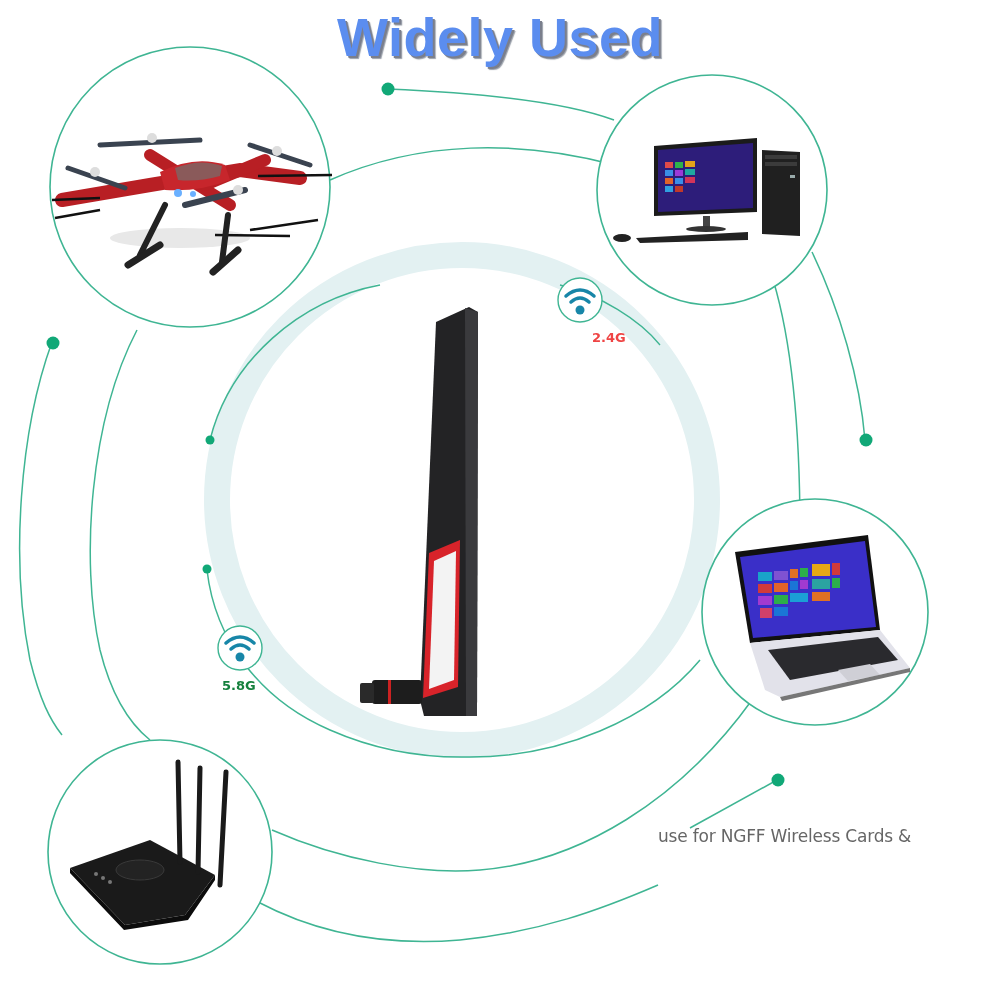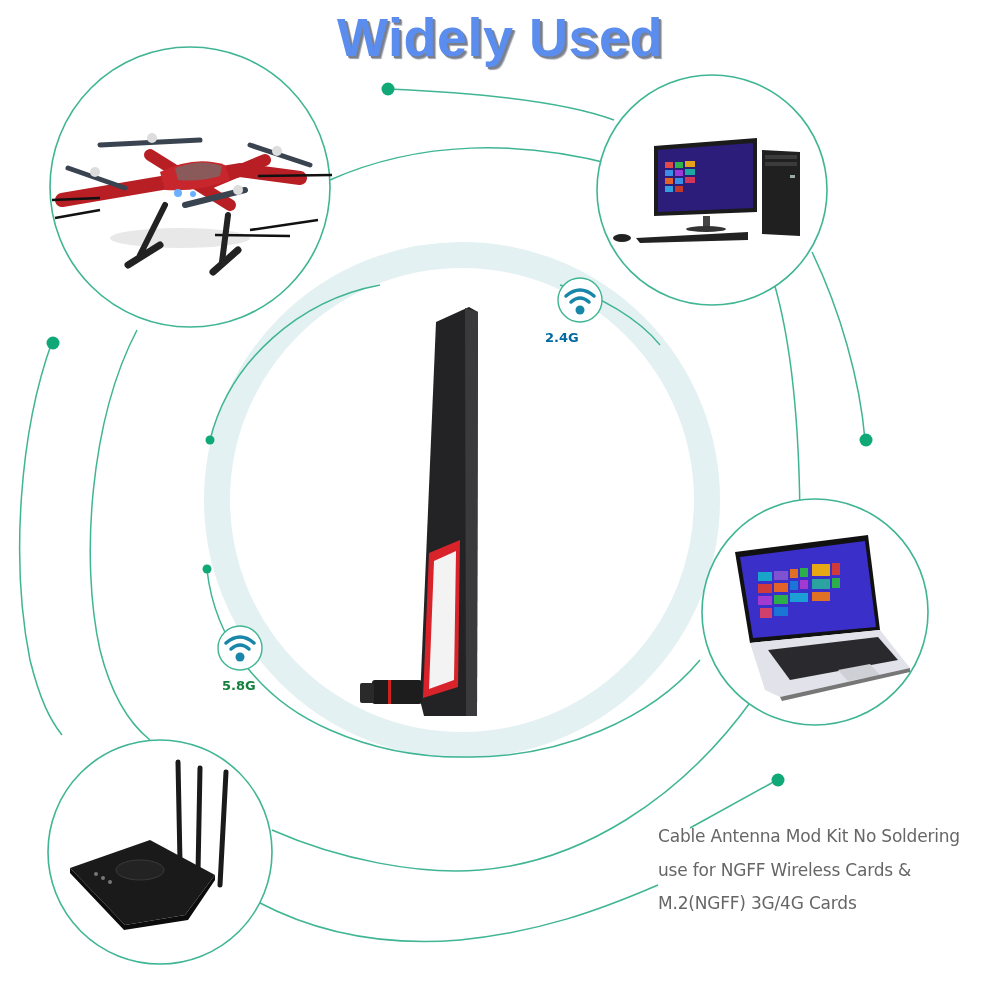--- a/index.html
+++ b/index.html
@@ -195,21 +195,19 @@
       <g fill="none" stroke="#1786a8" stroke-width="3.5" stroke-linecap="round">
         <path d="M 226 643 Q 240 631 254 643"></path>
         <path d="M 231 649 Q 240 641 249 649"></path>
       </g>
       <circle cx="240" cy="657" r="4.5" fill="#1786a8"></circle>
     </g>
   </svg>
 
   <div class="title" style="color:#5b8def;">Widely Used</div>
 
-  <div class="band-label" style="left:545px; top:330px; color:#0369a1;">2.4G</div>
+  <div class="band-label" style="left:592px; top:330px; color:#ef4444;">2.4G</div>
   <div class="band-label" style="left:222px; top:678px; color:#15803d;">5.8G</div>
 
   <div class="caption" style="color:#666666;">
-    <div>Cable Antenna Mod Kit No Soldering</div>
     <div>use for NGFF Wireless Cards &amp;</div>
-    <div>M.2(NGFF) 3G/4G Cards</div>
   </div>
 </div>
 
 </body></html>

